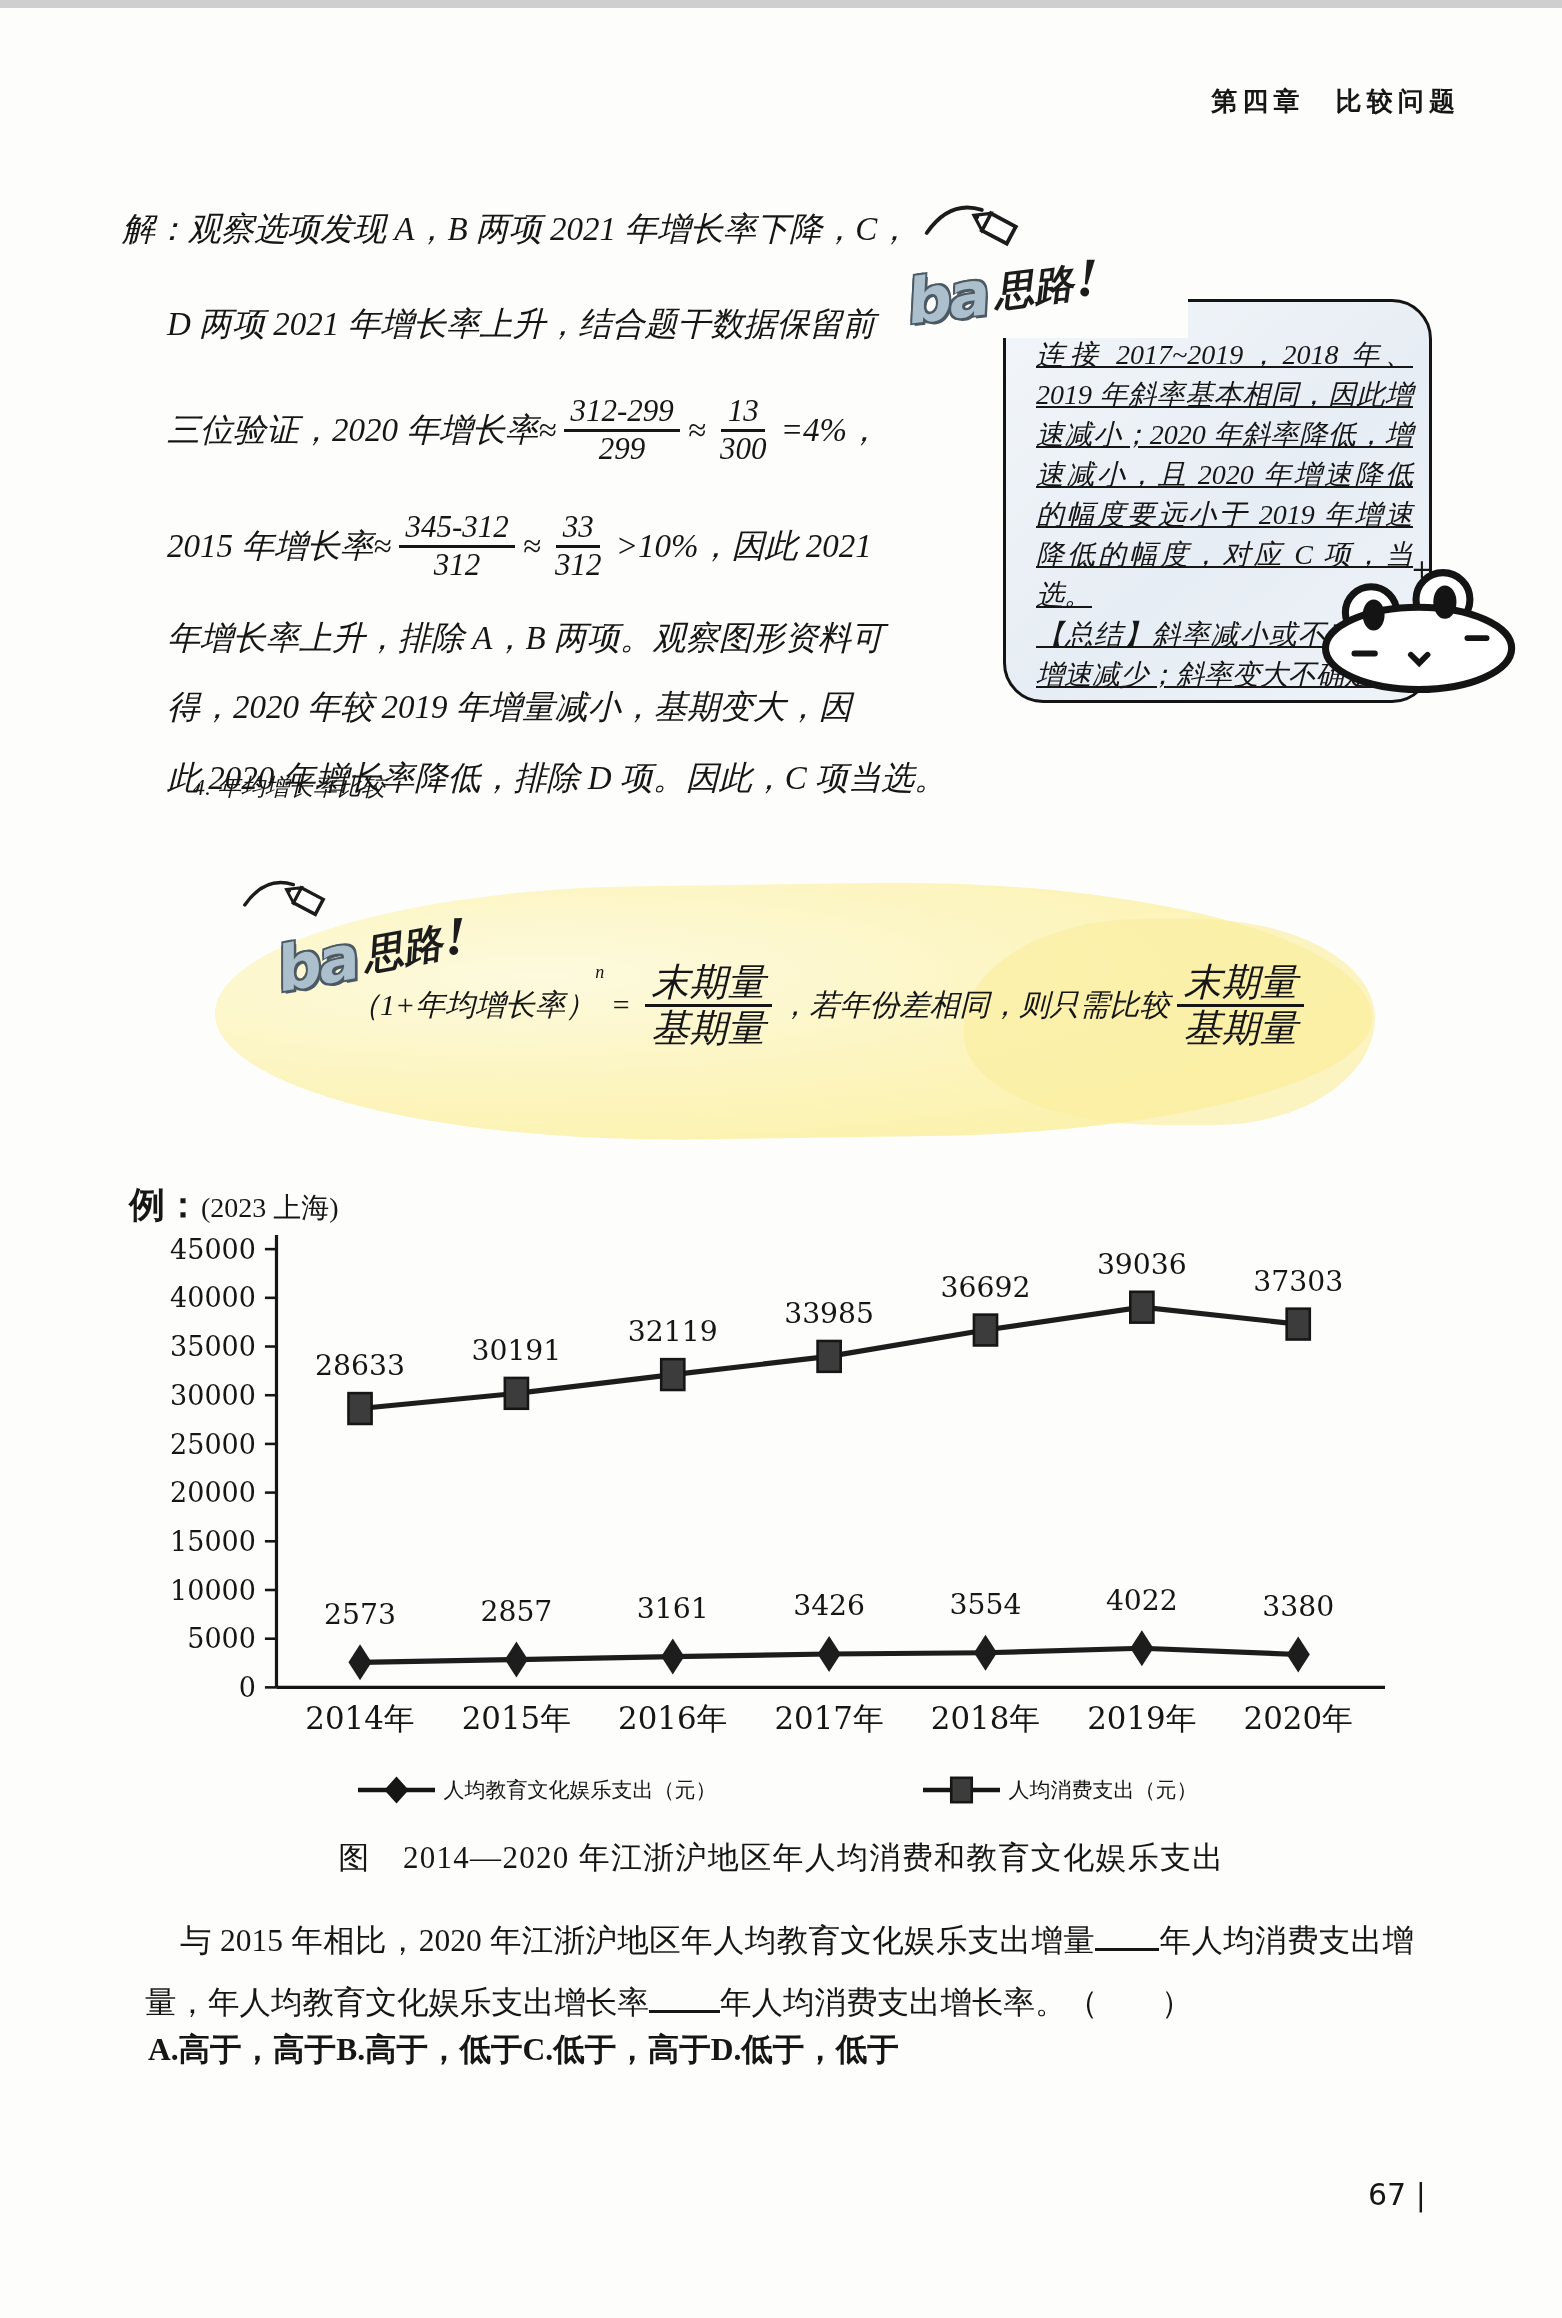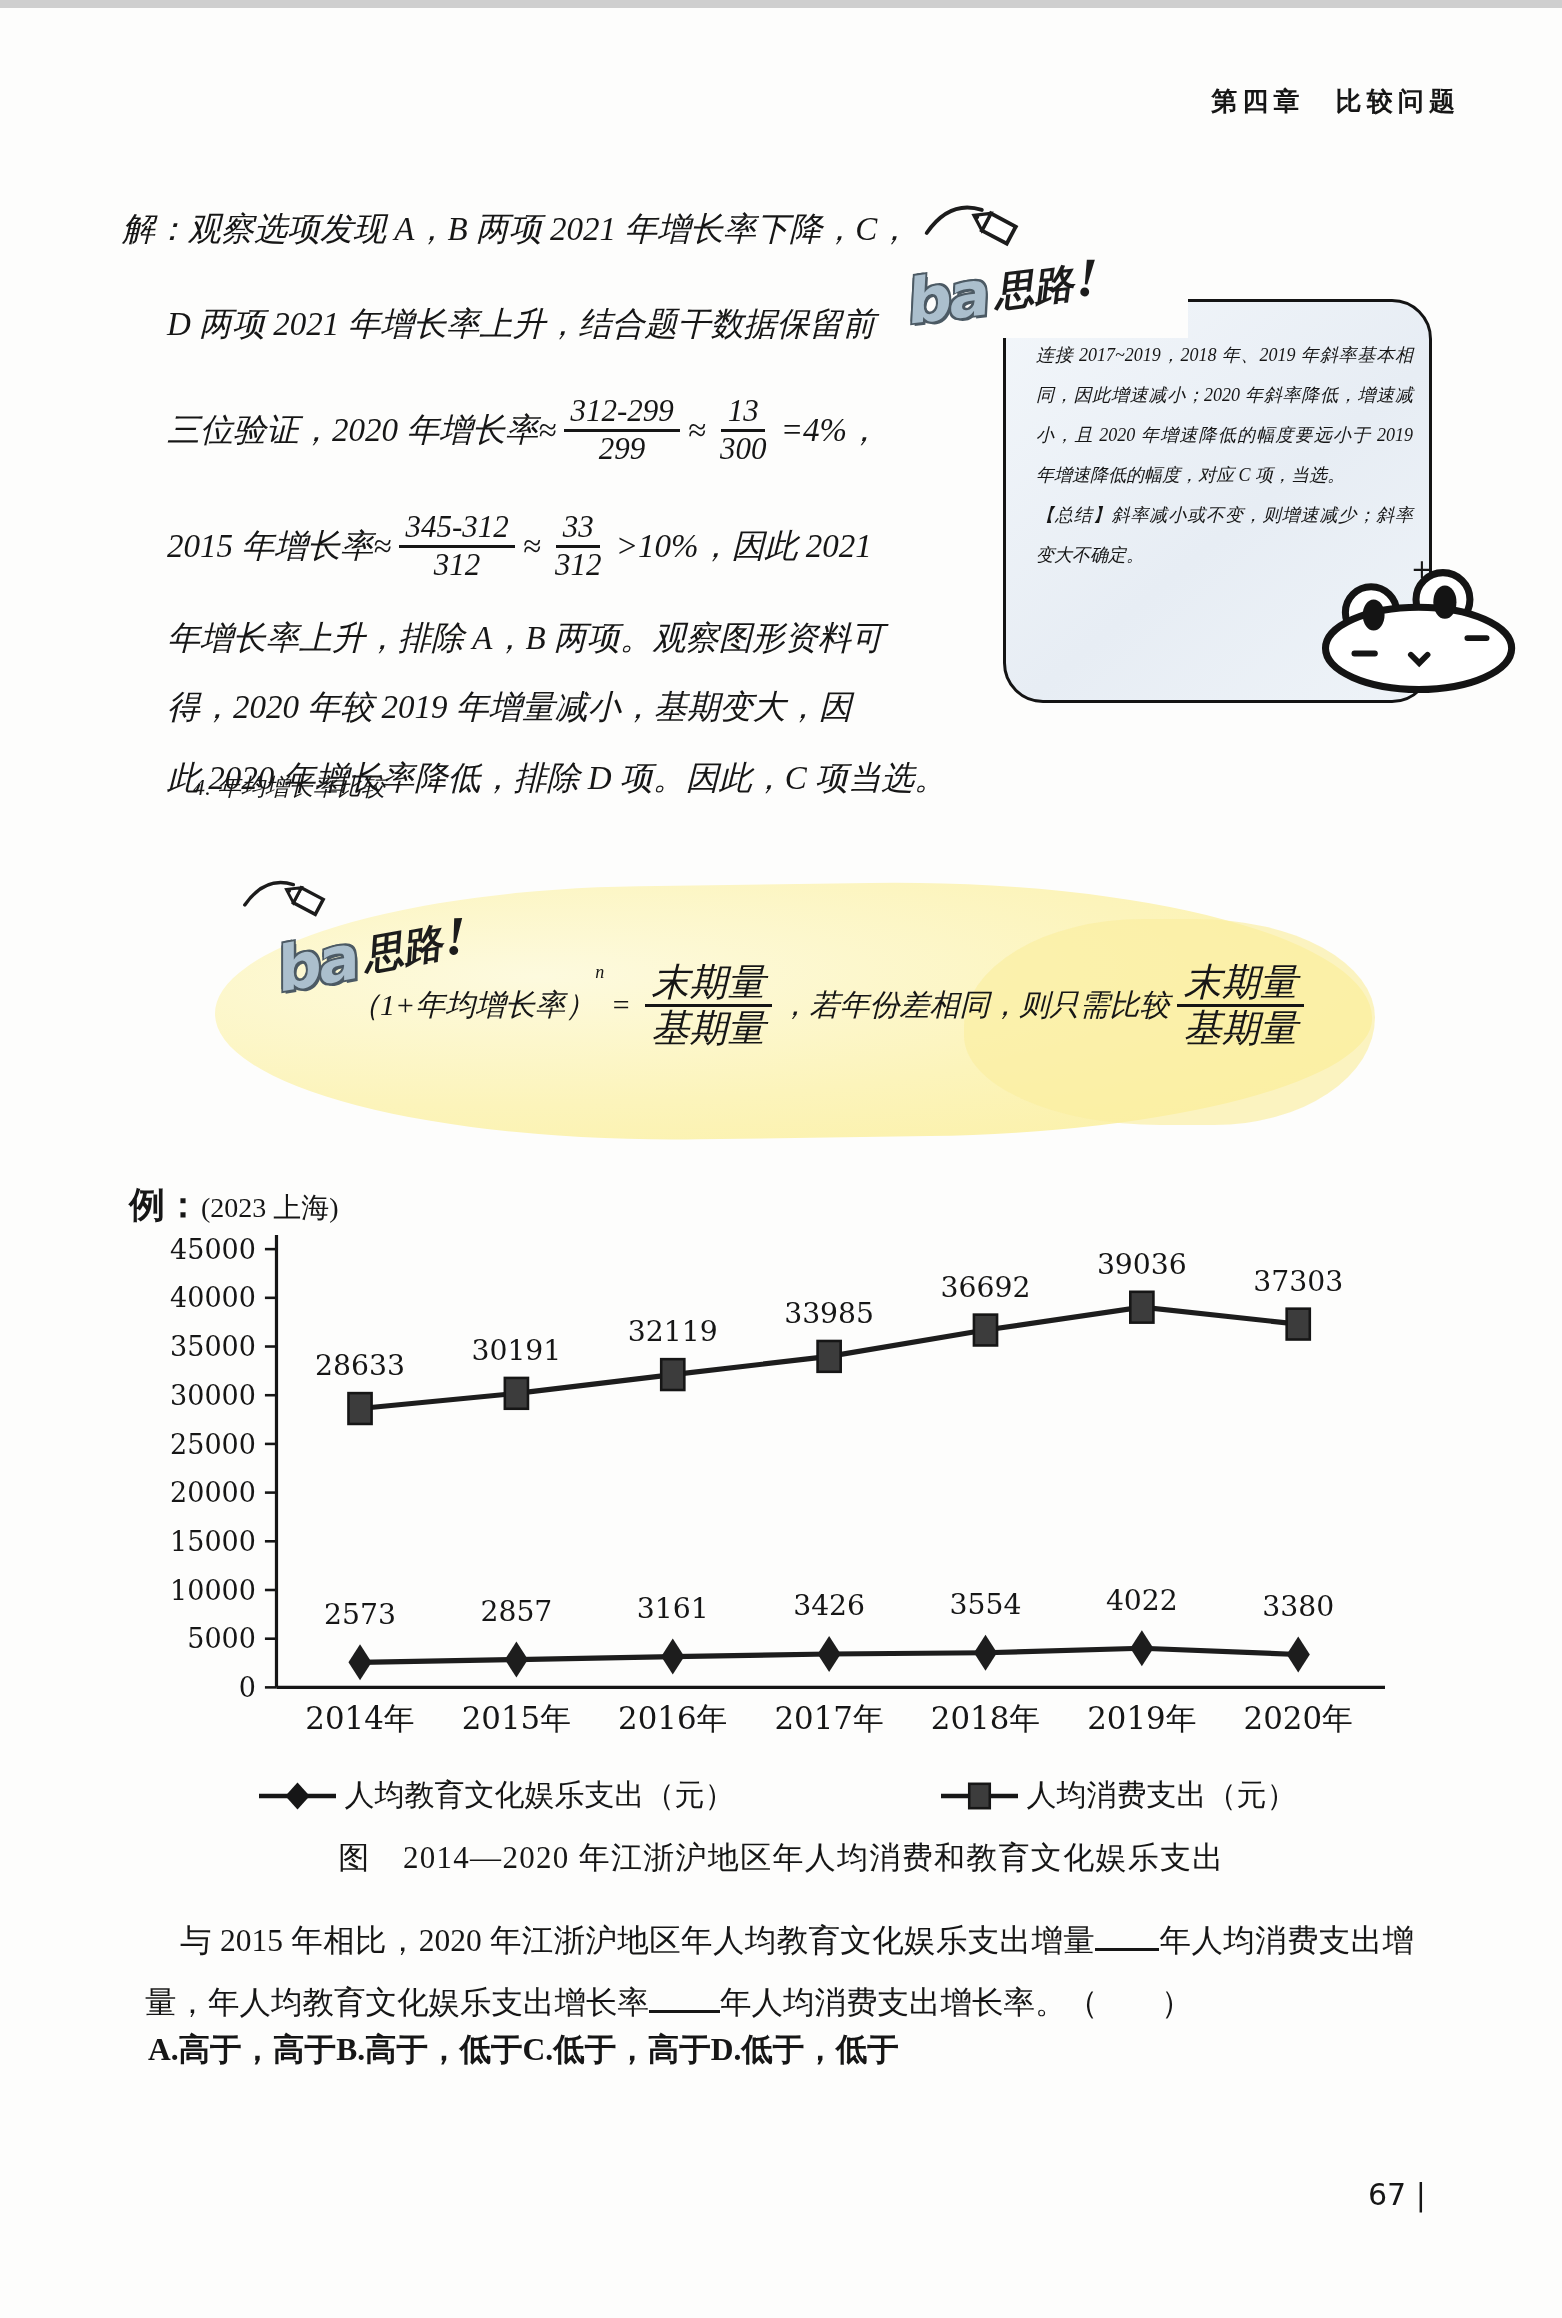--- a/index.html
+++ b/index.html
@@ -25,21 +25,21 @@
                background:linear-gradient(140deg,#f2f6fa 0%,#e7edf4 55%,#eef3f8 100%);}
   .logo-mask{position:absolute;left:898px;top:262px;width:290px;height:76px;background:#fdfdfc;}
   .silu-logo{position:absolute;display:flex;align-items:flex-end;transform:rotate(-7deg);}
   .silu-logo .word{font-family:"DejaVu Sans",sans-serif;font-weight:900;font-size:62px;line-height:.9;
         color:#abbfcd;letter-spacing:-3.2px;transform:skewX(-10deg);
         text-shadow:-1.9px -1.9px 0 #4c5a64,1.9px -1.9px 0 #4c5a64,-1.9px 1.9px 0 #4c5a64,2.6px 3.2px 0 #4c5a64;}
   .silu-logo .label{font-size:40px;font-weight:700;color:#1c1c1c;margin-left:6.4px;font-style:italic;}
   .silu-logo .bang{font-size:55px;font-weight:900;color:#1c1c1c;margin-left:3.9px;transform:rotate(8deg);font-style:italic;}
   .callout-logo{left:907px;top:256px;}
   .pencil{position:absolute;}
-  .callout-text{position:absolute;left:1036px;top:335px;width:377px;font-size:18px;line-height:40px;text-align:justify;}
+  .callout-text{position:absolute;left:1036px;top:335px;width:377px;font-size:28px;line-height:40px;text-align:justify;text-decoration:underline;}
   .callout-text p{margin:0;}
   .frog{position:absolute;left:1321px;top:566px;width:199px;height:132px;}
   .sparkle{position:absolute;left:1411px;top:554px;font-size:26px;font-family:"DejaVu Sans",sans-serif;}
   
   .section-heading{position:absolute;left:193px;top:771px;font-size:24px;}
   
   .highlight{position:absolute;left:215px;top:884px;width:1157px;height:254px;
              background:radial-gradient(ellipse at 28% 35%,#fdfade 0%,#fcf4bb 55%,#fbf0a4 100%);
              border-radius:46% 54% 48% 52% / 60% 70% 55% 65%;transform:rotate(-.8deg);}
   .highlight2{position:absolute;left:964px;top:919px;width:411px;height:206px;
@@ -48,21 +48,21 @@
   .formula{position:absolute;left:350px;top:961px;width:1041px;display:flex;align-items:center;
            font-size:30px;white-space:nowrap;}
   .formula .sup{font-size:18px;align-self:flex-start;margin-top:1.3px;font-style:italic;}
   .formula .frac{font-size:38px;}
   
   .example{position:absolute;left:129px;top:1181px;font-size:28px;}
   .example .ex-label{font-size:36px;font-weight:bold;}
   .chart{position:absolute;left:167px;top:1217px;width:1260px;height:543px;}
   #chart-svg text{font-family:"DejaVu Serif","Liberation Serif",serif;}
   .legend{position:absolute;left:0;top:1775px;width:1555px;display:flex;justify-content:center;
-          gap:206px;font-size:30px;align-items:flex-start;}
+          gap:206px;font-size:21px;align-items:flex-start;}
   .legend-item{display:flex;align-items:center;gap:9px;}
   .caption{position:absolute;left:0;top:1837px;width:1563px;text-align:center;font-size:31px;letter-spacing:1.3px;}
   
   .question{position:absolute;left:145px;top:1910px;width:1269px;font-size:31.5px;line-height:62px;
             text-indent:35px;text-align:justify;}
   .blank{display:inline-block;width:64px;height:7.7px;border-bottom:3.2px solid #161616;}
   .options{position:absolute;left:148px;top:2029px;width:1224px;display:flex;justify-content:flex-start;
            font-size:31.5px;font-weight:bold;}
   .pagenum{position:absolute;left:1368px;top:2177px;font-size:30px;font-family:"DejaVu Sans","Liberation Sans",sans-serif;}
 </style>

